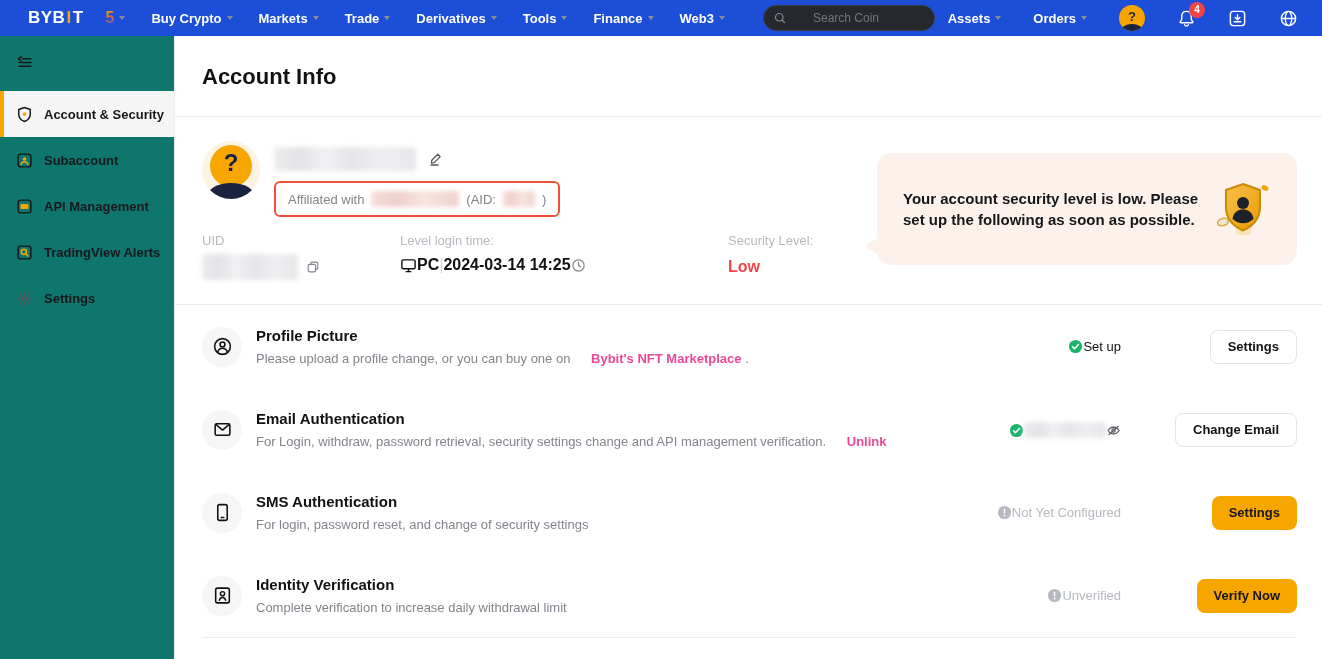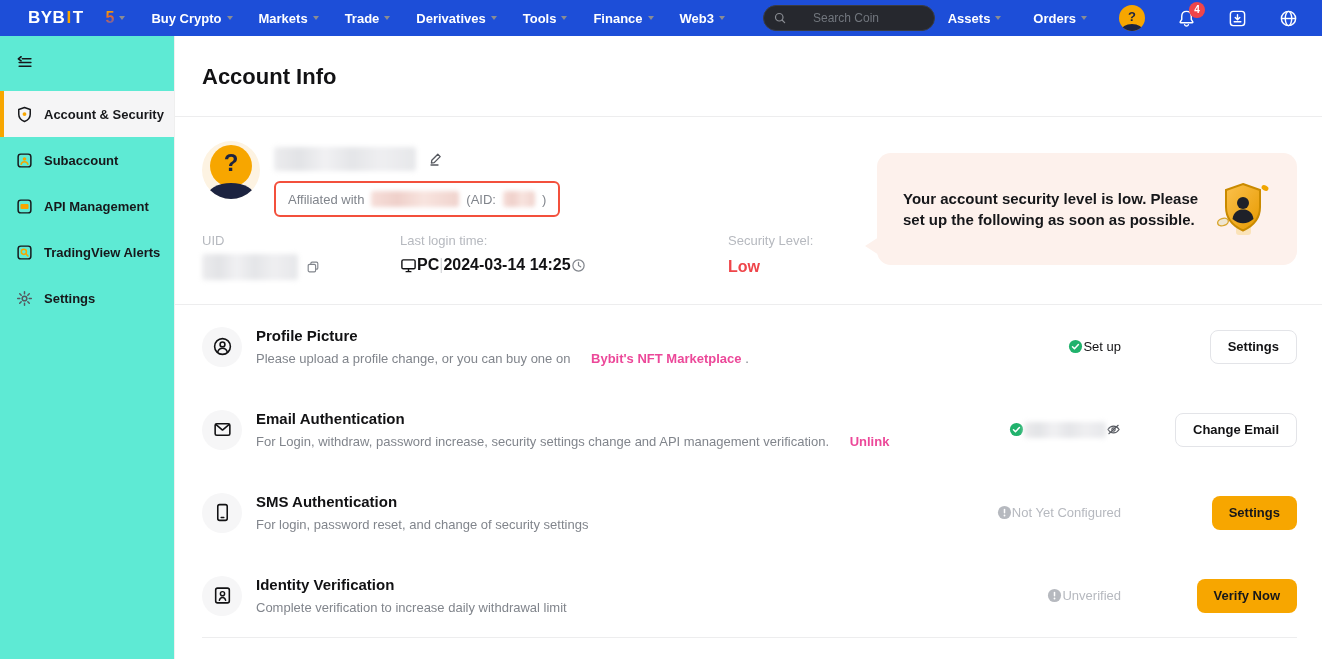--- a/index.html
+++ b/index.html
@@ -21,21 +21,21 @@
   .search input::placeholder { color:#71767d; }
   .nav-right { margin-left:auto; display:flex; align-items:center; gap:32px; font-size:13px; font-weight:600; }
   .mini-avatar { width:26px; height:26px; border-radius:50%; background:#f7a600; position:relative; overflow:hidden; cursor:pointer; }
   .mini-avatar .q { position:absolute; left:50%; top:43%; transform:translate(-50%,-50%); font-size:13px; font-weight:800; color:#1c2340; }
   .mini-avatar .sh { position:absolute; left:50%; bottom:-7px; transform:translateX(-50%); width:22px; height:14px; border-radius:50%; background:#1c2340; }
   .bell-wrap { position:relative; cursor:pointer; display:flex; }
   .badge { position:absolute; top:-7px; right:-9px; min-width:16px; height:16px; border-radius:9px; background:#ef454a; color:#fff; font-size:10px; font-weight:700; display:flex; align-items:center; justify-content:center; padding:0 4px; }
   .nav-icon { display:flex; cursor:pointer; }
 
   
-  .sidebar { position:absolute; left:0; top:36px; width:175px; height:623px; background:#5eead4; border-right:1px solid #efefef; padding-top:18px; }
+  .sidebar { position:absolute; left:0; top:36px; width:175px; height:623px; background:#0f766e; border-right:1px solid #efefef; padding-top:18px; }
   .collapse { margin:0 0 20px 16px; display:inline-flex; cursor:pointer; }
   .side-item { height:46px; display:flex; align-items:center; gap:11px; padding-left:16px; font-size:13px; font-weight:600; color:#17181b; cursor:pointer; position:relative; }
   .side-item.active { background:#f5f5f6; }
   .side-item.active::before { content:""; position:absolute; left:0; top:0; bottom:0; width:4px; background:#f7a600; }
   .side-label { white-space:nowrap; }
 
   
   .main { position:absolute; left:175px; top:36px; width:1147px; height:623px; background:#fff; }
   .page-head { padding:28px 25px 26px 27px; }
   .page-title { font-size:22px; font-weight:700; color:#121214; }
@@ -71,21 +71,21 @@
   .banner-text { font-size:15px; font-weight:700; color:#16171a; line-height:1.42; width:296px; }
 
   
   .sec-rows { padding:0 25px 0 27px; }
   .row { display:flex; align-items:center; height:83px; }
   .row-icon { width:40px; height:40px; border-radius:50%; background:#f6f6f7; display:flex; align-items:center; justify-content:center; margin-right:14px; flex:none; }
   .row-title { font-size:15px; font-weight:700; color:#121214; }
   .row-desc { font-size:13px; color:#81858c; margin-top:7px; }
   .link { color:#ec4899; font-weight:700; cursor:pointer; margin-left:17px; }
   .row-right { margin-left:auto; display:flex; align-items:center; }
-  .status { display:flex; align-items:flex-start; font-size:13px; }
+  .status { display:flex; align-items:flex-end; font-size:13px; }
   .status.dark { color:#121214; }
   .status.muted { color:#b6b9bf; }
   .blur-email { width:82px; height:16px; }
   .btn-col { width:112px; margin-left:64px; display:flex; justify-content:flex-end; }
   .btn { font-family:inherit; font-size:13px; font-weight:700; border-radius:8px; padding:0 17px; height:34px; cursor:pointer; white-space:nowrap; }
   .btn.outline { background:#fff; border:1px solid #e3e4e8; color:#121214; }
   .btn.primary { background:#f7a600; border:none; color:#16171a; }
 </style>
 </head>
 <body>
@@ -273,21 +273,21 @@
             <span class="blur blur-uid"></span>
             <span style="display:flex">
               <svg width="14" height="14" viewBox="0 0 16 16" fill="none">
                   <rect x="2.5" y="5" width="8.5" height="8.5" rx="1.5" stroke="#81858c" stroke-width="1.3"></rect>
                   <path d="M5.5 5V4a1.5 1.5 0 011.5-1.5h5A1.5 1.5 0 0113.5 4v5A1.5 1.5 0 0112 10.5h-1" stroke="#81858c" stroke-width="1.3"></path>
                 </svg>
             </span>
           </div>
         </div>
         <div class="det-col-login">
-          <div class="det-label">Last login time:</div>
+          <div class="det-label">Level login time:</div>
           <div class="login-value">
             <span style="display:flex">
               <svg width="17" height="17" viewBox="0 0 18 18" fill="none">
                   <rect x="2" y="3" width="14" height="9.5" rx="1.5" stroke="#121214" stroke-width="1.5"></rect>
                   <path d="M6.5 15.5h5M9 12.5v3" stroke="#121214" stroke-width="1.5" stroke-linecap="round"></path>
                 </svg>
             </span>
             <span>PC</span>
             <span class="vbar">|</span>
             <span>2024-03-14 14:25</span>
@@ -365,21 +365,21 @@
       <div class="row">
         <div class="row-icon">
           <svg width="21" height="21" viewBox="0 0 20 20" fill="none">
               <rect x="3" y="4.5" width="14" height="11" rx="1.5" stroke="#121214" stroke-width="1.5"></rect>
               <path d="M3.6 5.2L10 10.5l6.4-5.3" stroke="#121214" stroke-width="1.5" stroke-linejoin="round"></path>
             </svg>
         </div>
         <div class="row-text">
           <div class="row-title">Email Authentication</div>
           <div class="row-desc">
-            <span>For Login, withdraw, password increase, security settings change and API management verification.</span>
+            <span>For Login, withdraw, password retrieval, security settings change and API management verification.</span>
             <span class="link">Unlink</span>
           </div>
         </div>
         <div class="row-right">
           <div class="status dark">
             <span style="display:flex">
               <svg width="15" height="15" viewBox="0 0 16 16">
                   <circle cx="8" cy="8" r="7" fill="#20b26c"></circle>
                   <path d="M4.8 8.2l2.1 2.1 4.2-4.4" stroke="#fff" stroke-width="1.6" fill="none" stroke-linecap="round" stroke-linejoin="round"></path>
                 </svg>

